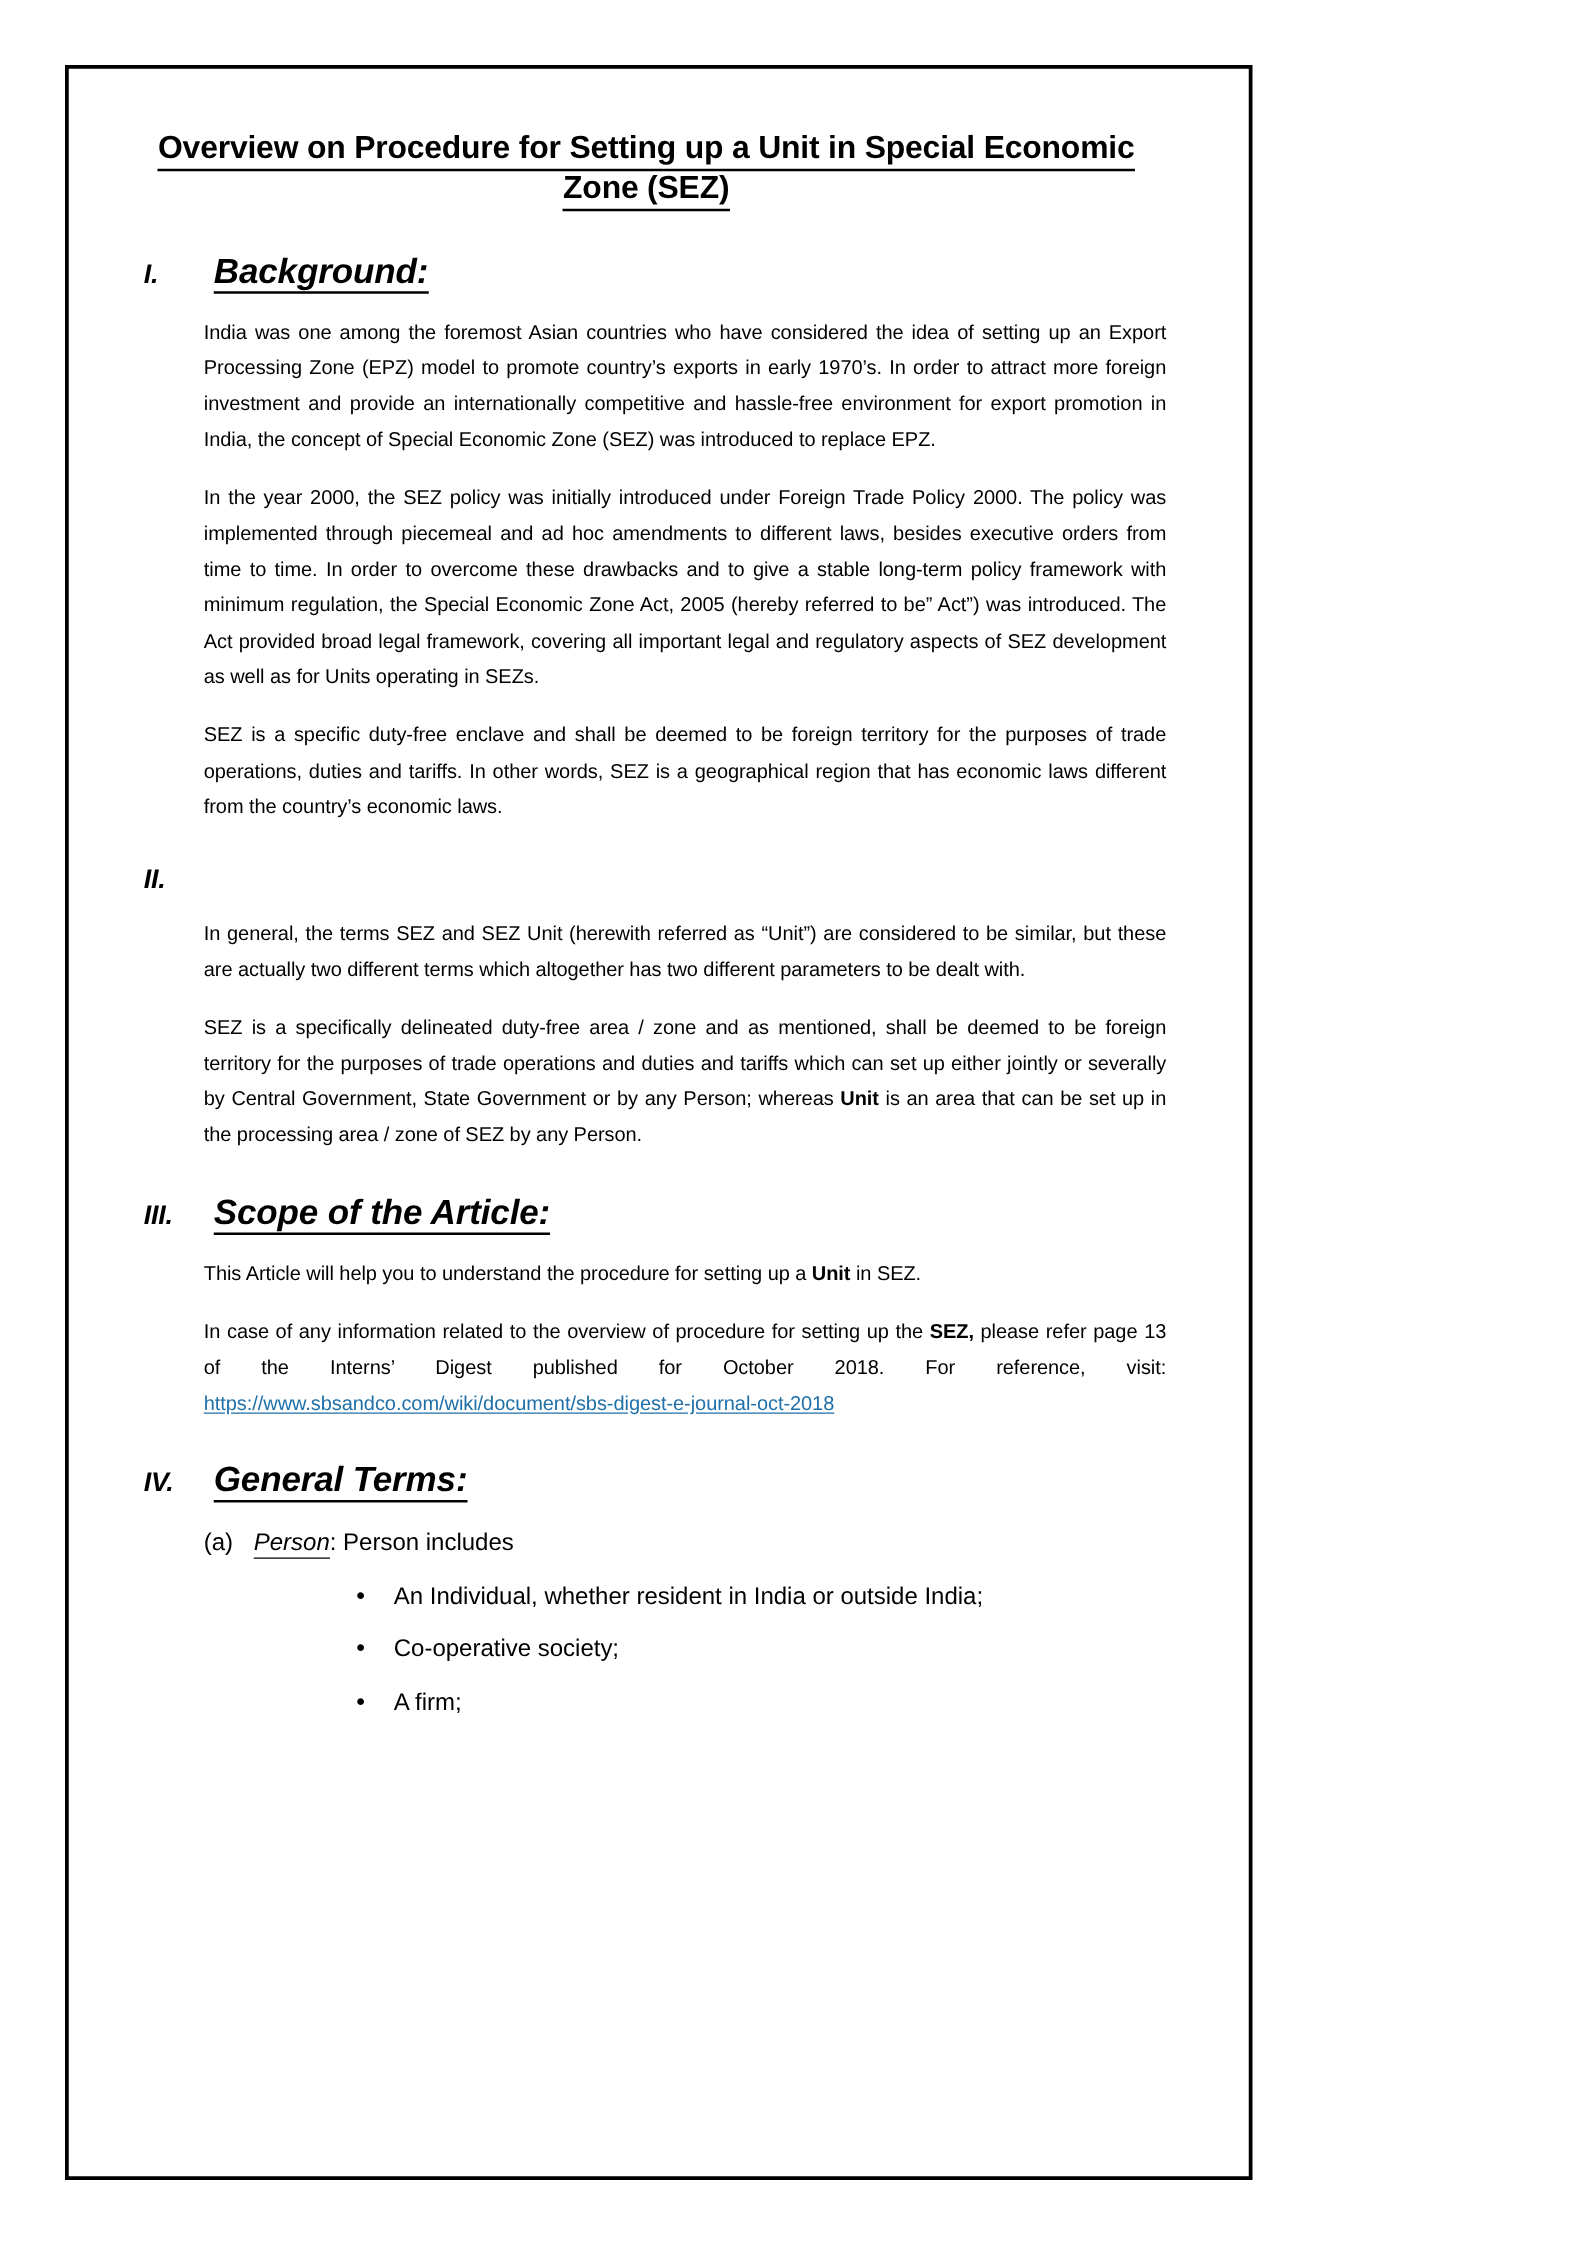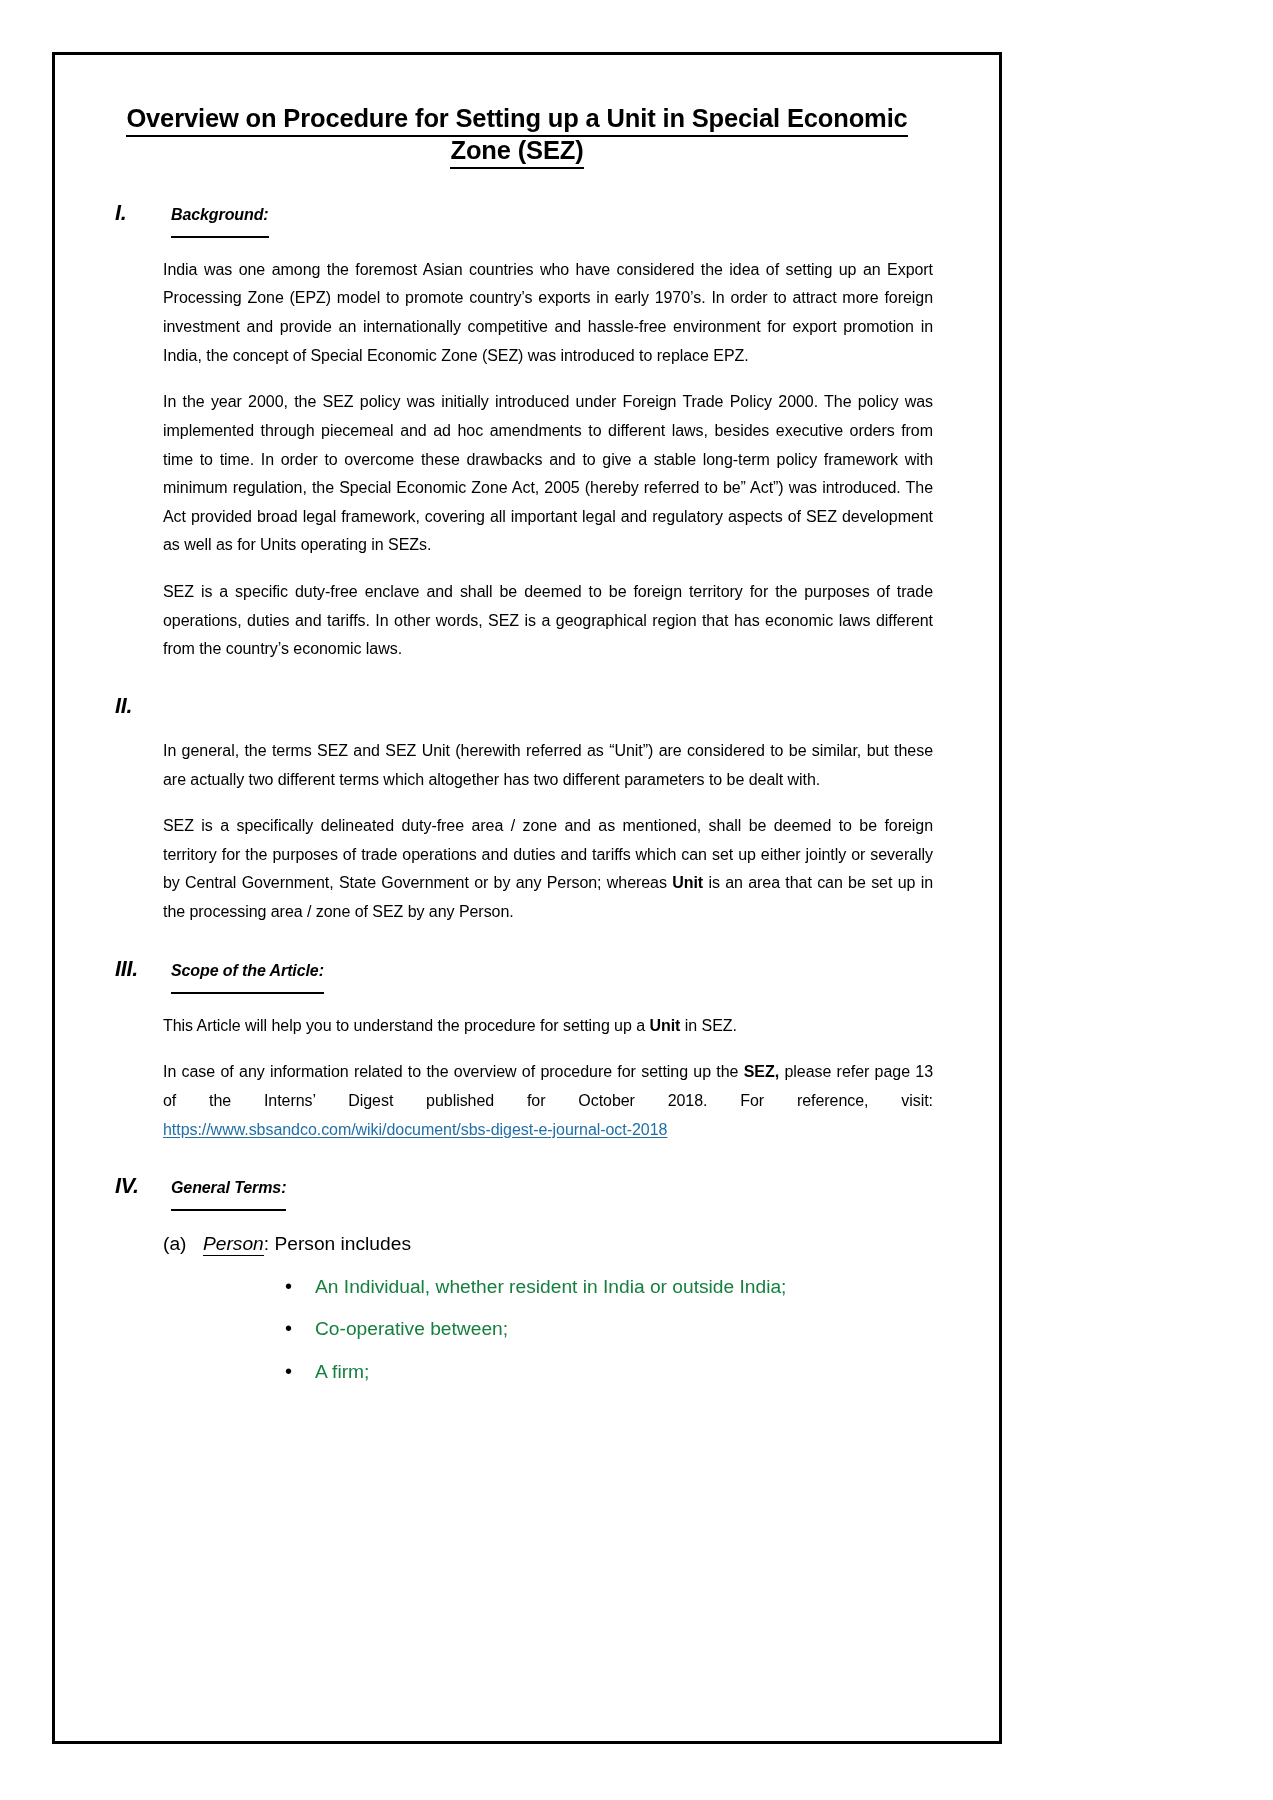--- a/index.html
+++ b/index.html
@@ -67,26 +67,26 @@
   .section-heading .numeral {
     font-size: 21.5px;
     font-weight: bold;
     font-style: italic;
     width: 56px;
     flex: 0 0 56px;
     color: #000;
     letter-spacing: -0.2px;
   }
   .section-heading .htext {
-    font-size: 16px;
+    font-size: 28px;
     font-weight: bold;
     font-style: italic;
     color: #000;
     border-bottom: 2.2px solid #000;
-    padding-bottom: 12px;
+    padding-bottom: 0;
     letter-spacing: -0.1px;
   }
   .sec-gap-top { margin-top: 30px; }
 
   
   .para {
     font-size: 16px;
     line-height: 1.79;
     color: #000;
     text-align: justify;
@@ -126,21 +126,21 @@
   
   ul.bullets {
     list-style: none;
     margin: 6px 0 0 0;
     padding: 0 0 0 196px;
   }
   ul.bullets li {
     position: relative;
     font-size: 19.2px;
     line-height: 1.58;
-    color: #15803d;
+    color: #000000;
     margin: 12px 0 9px 0;
     padding-left: 34px;
   }
   ul.bullets li::before {
     content: "\2022";
     position: absolute;
     left: 4px;
     top: -1px;
     font-size: 20px;
     color: #000;
@@ -214,19 +214,19 @@
       <span class="htext"><span>General Terms</span><span>:</span></span>
     </div>
 
     <div class="lettered">
       <span class="marker">(a)</span>
       <span class="ltext"><span class="iu">Person</span><span>: Person includes</span></span>
     </div>
 
     <ul class="bullets">
       <li>An Individual, whether resident in India or outside India;</li>
-      <li>Co-operative between;</li>
+      <li>Co-operative society;</li>
       <li>A firm;</li>
     </ul>
 
 
   </div>
 </div>
 
 </body></html>

